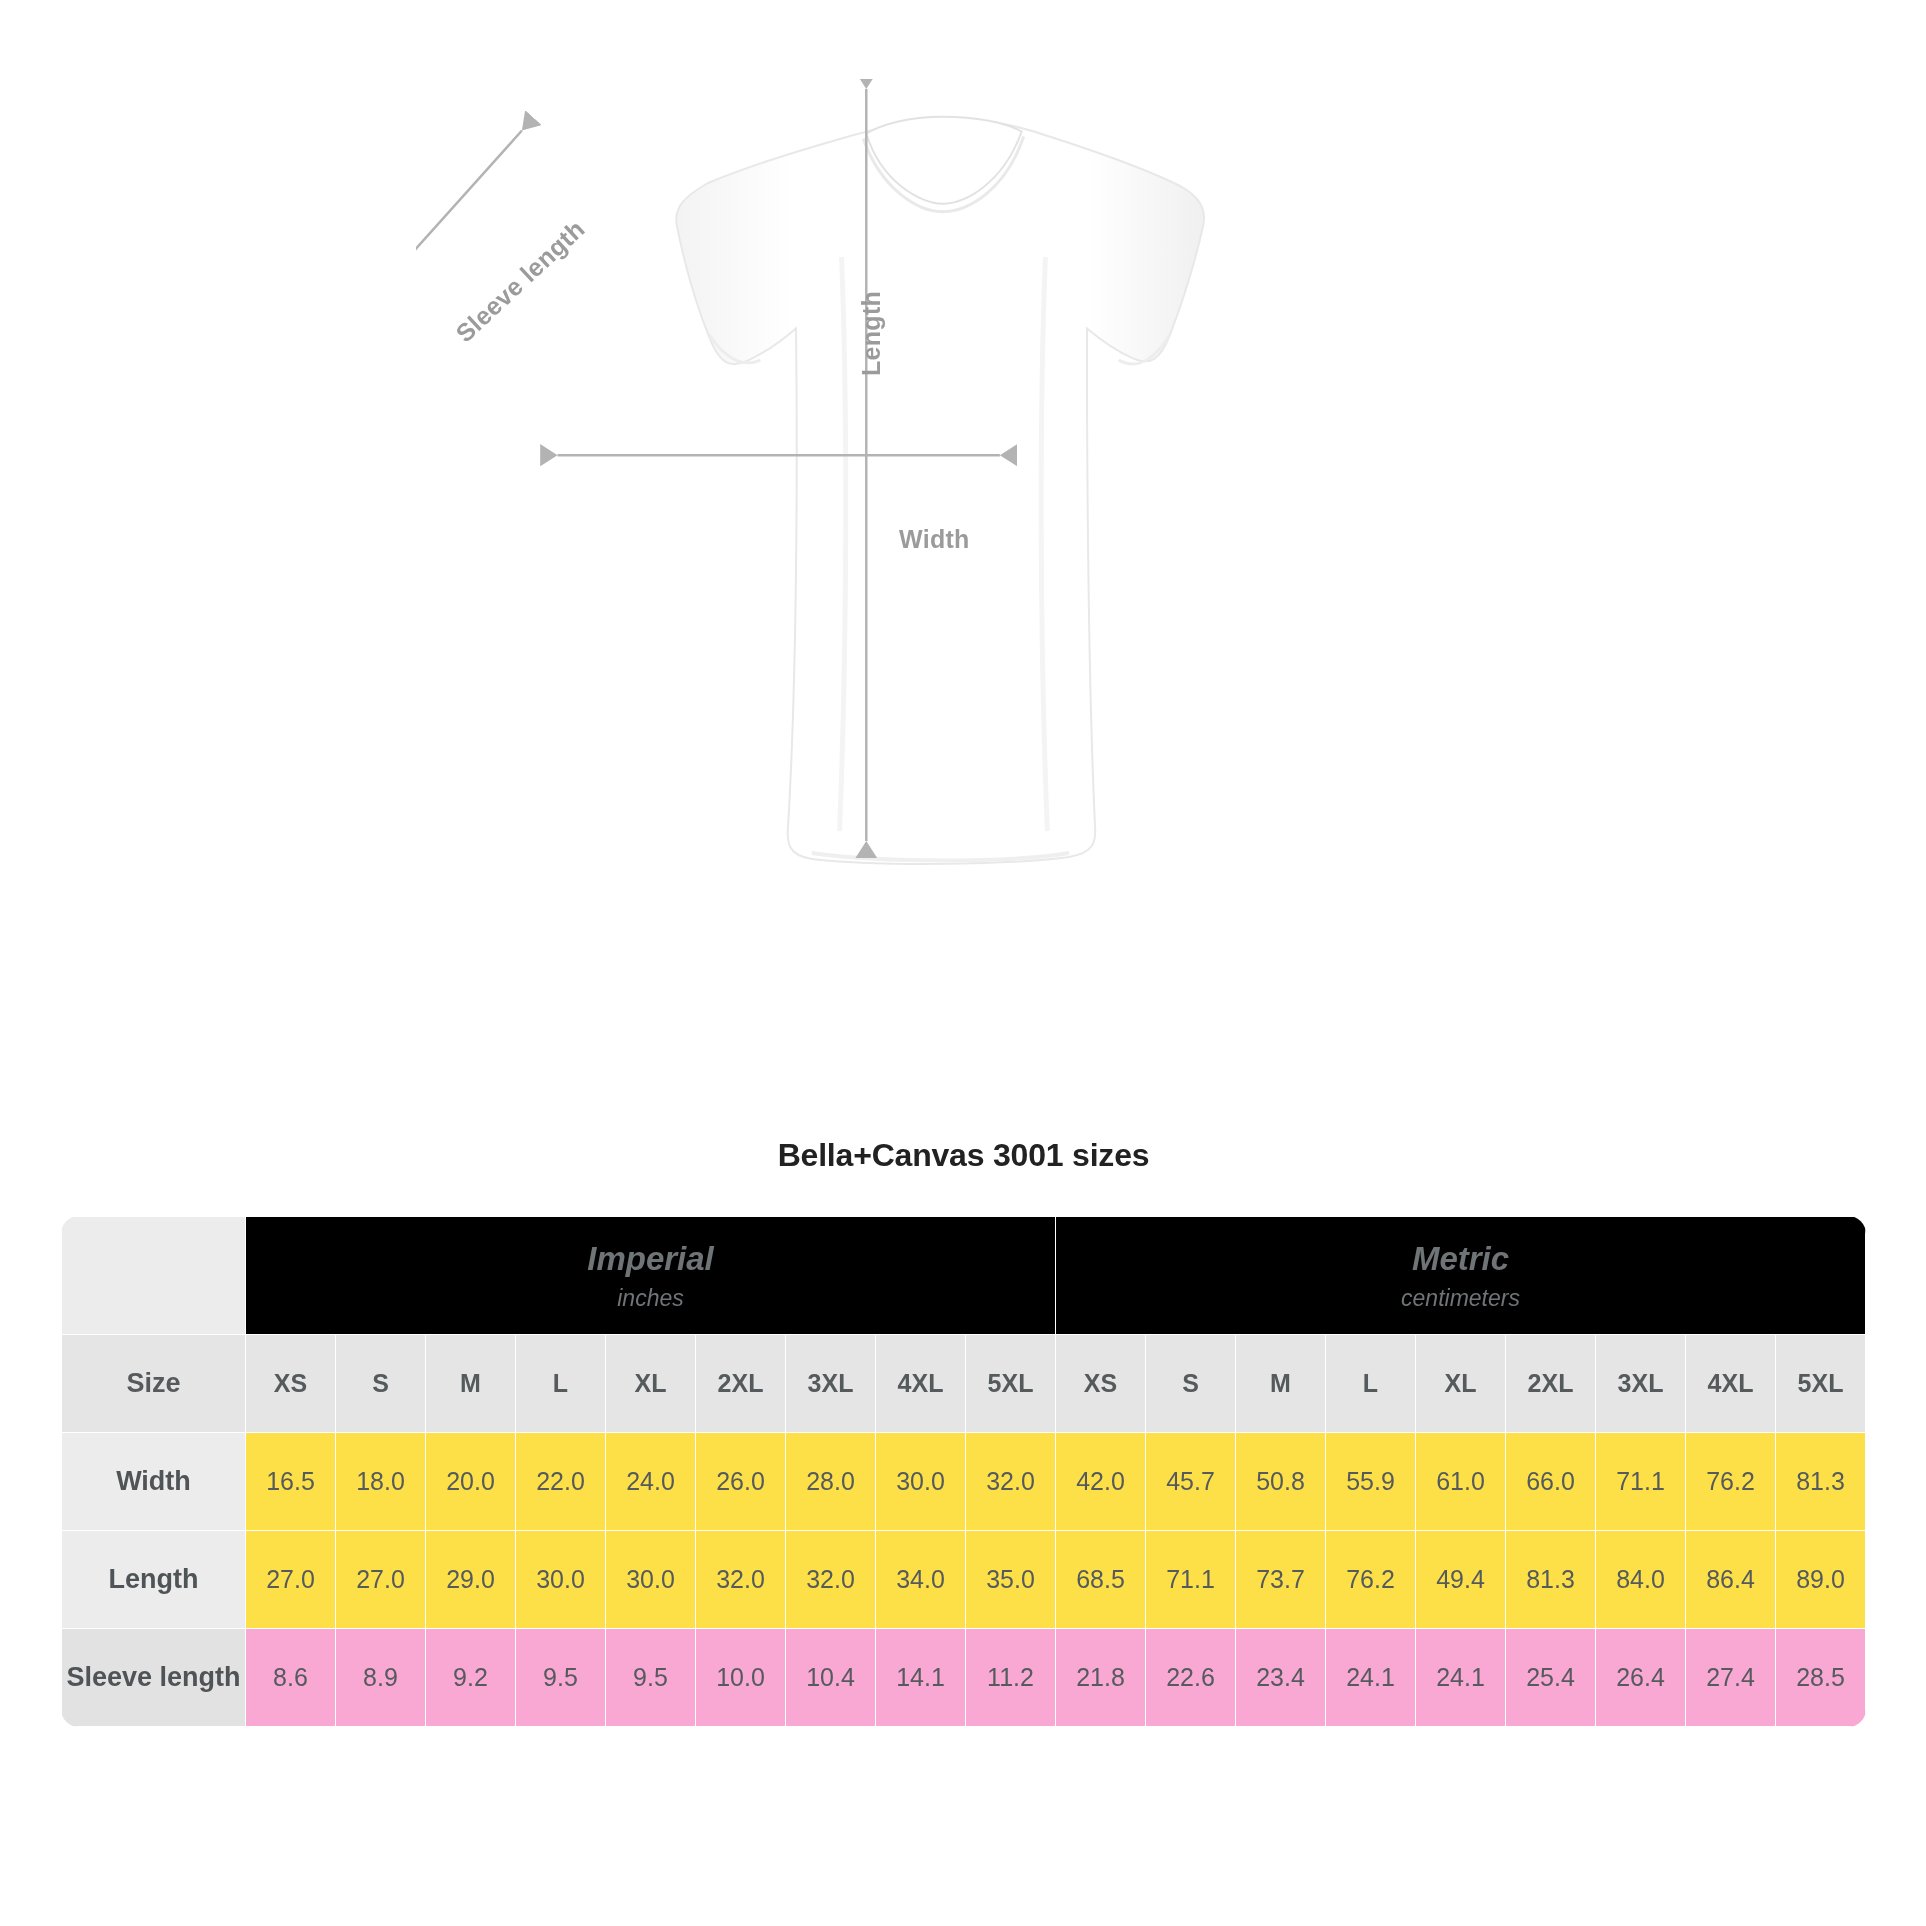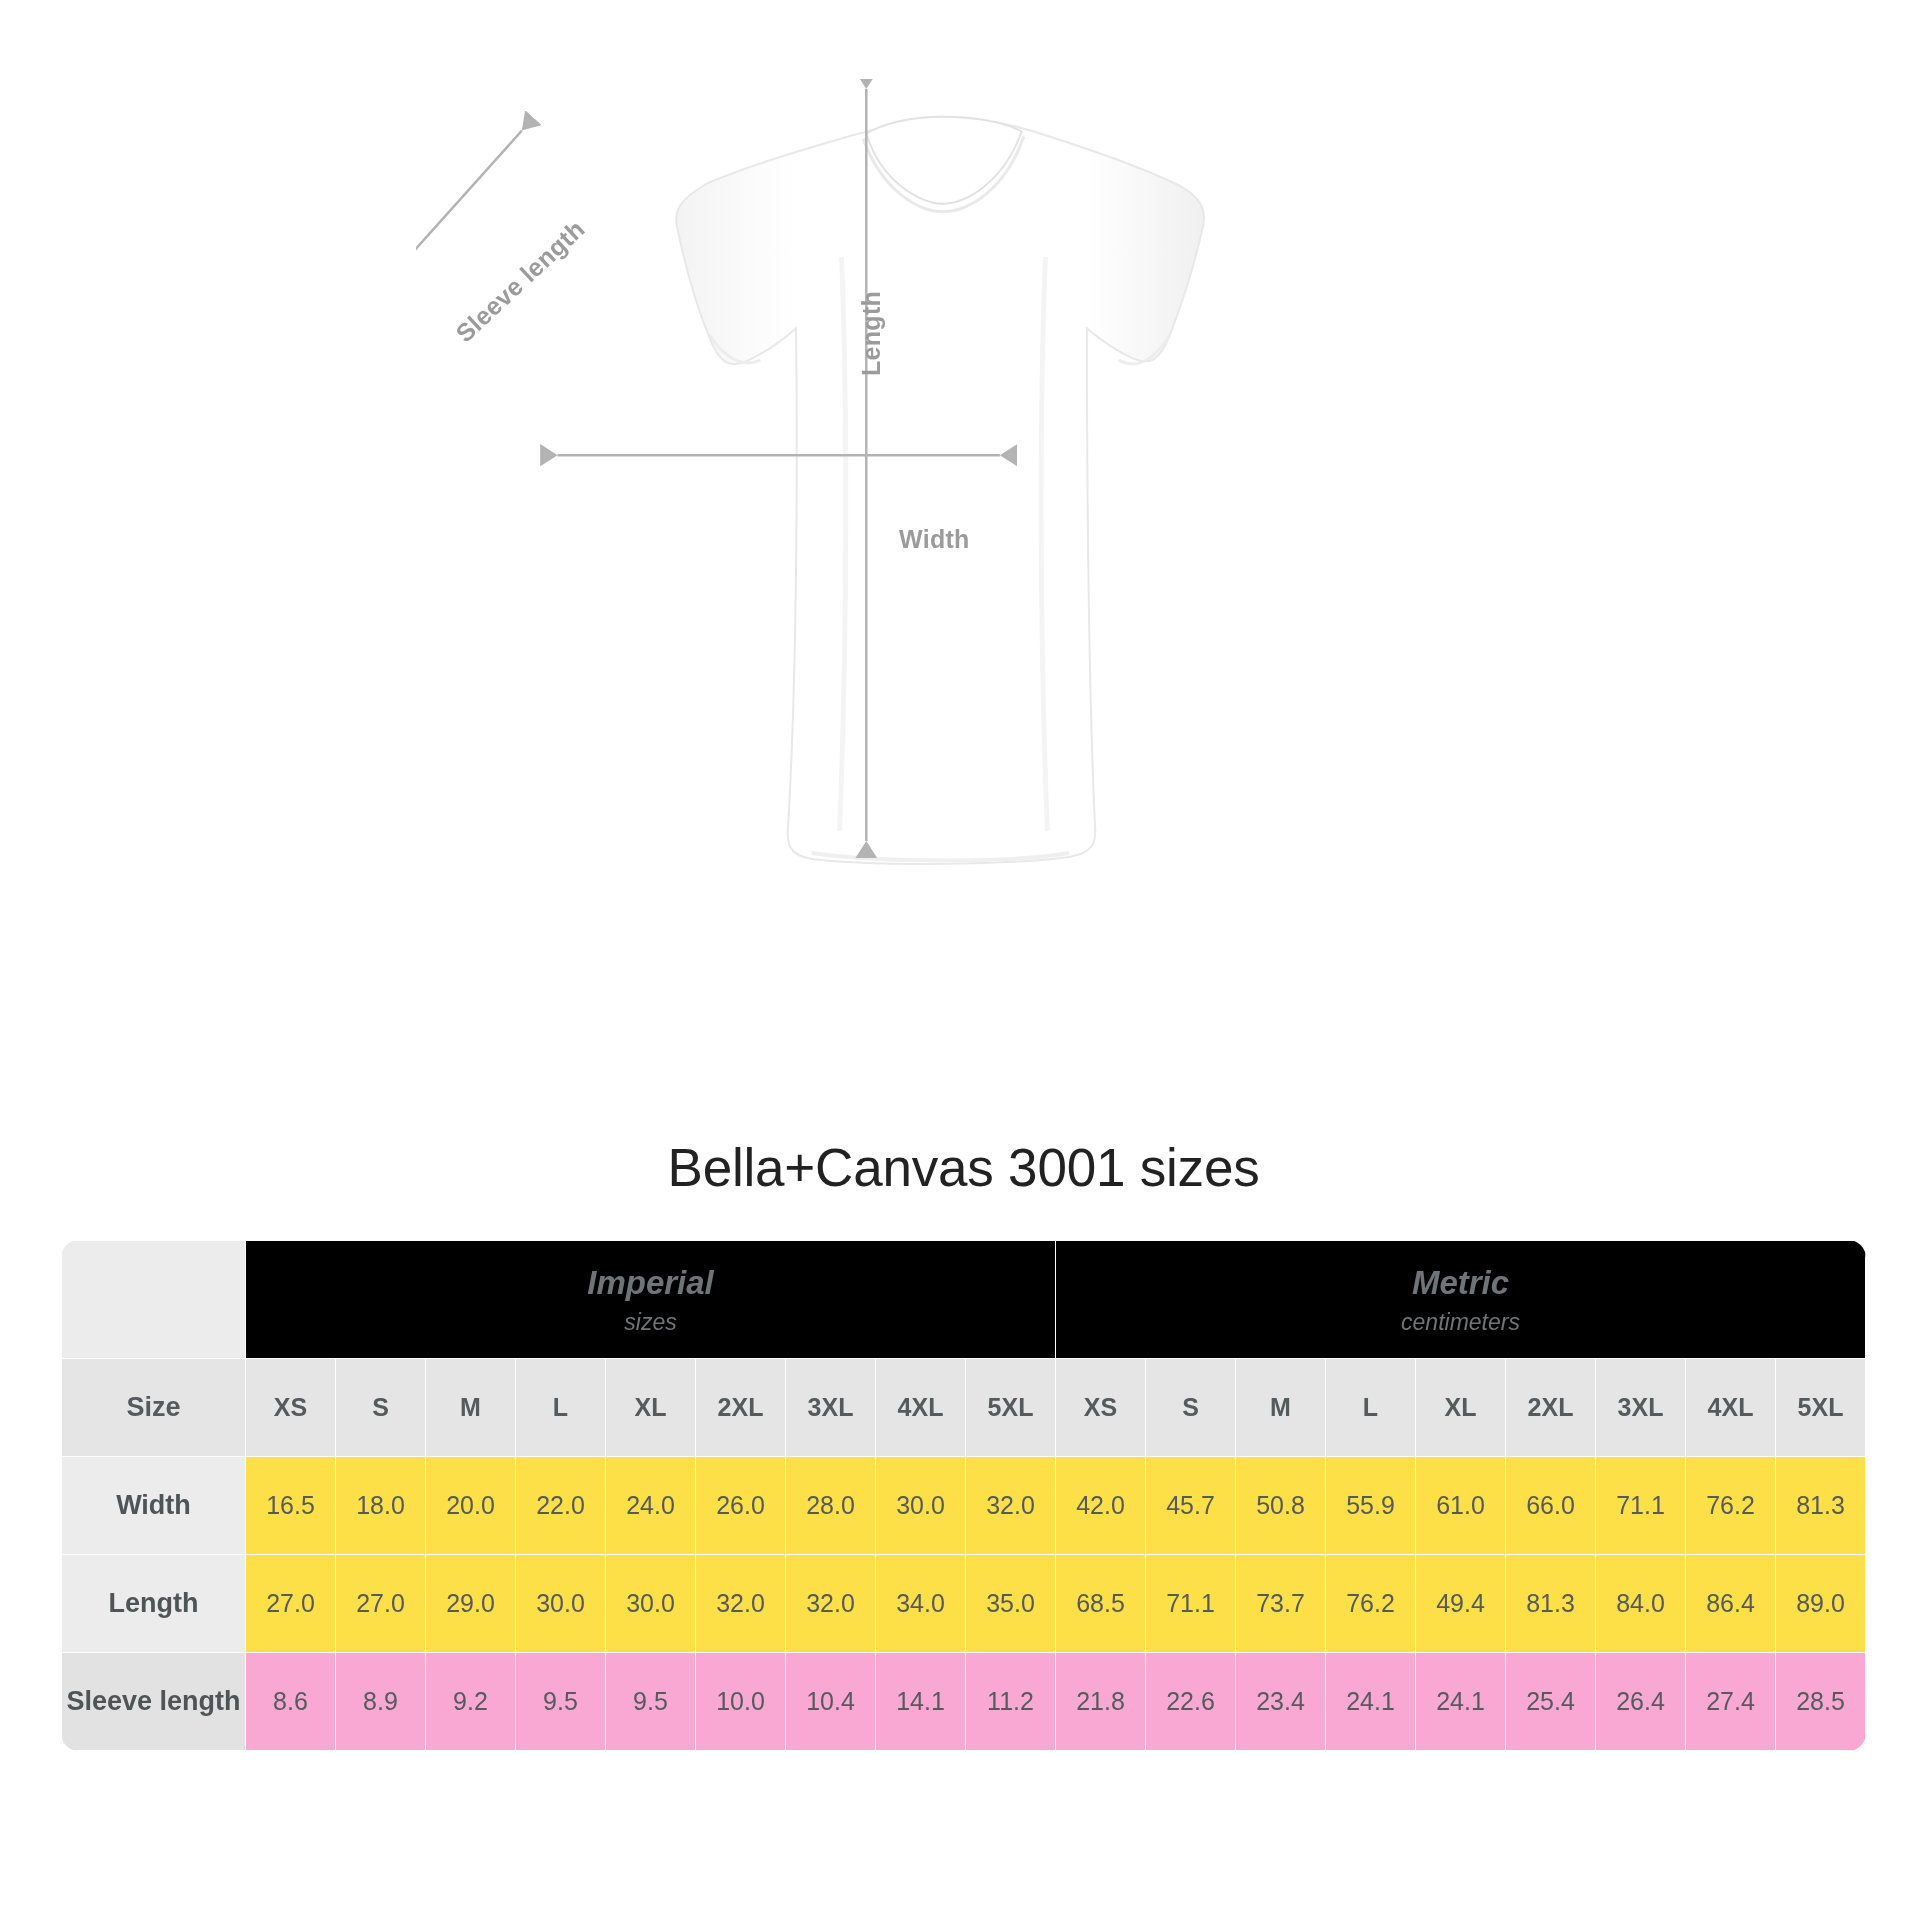--- a/index.html
+++ b/index.html
@@ -62,22 +62,22 @@
     transform-origin: left top;
   }
 
   
   .heading {
     text-align: center;
     margin-top: 38px;
   }
   .heading h1 {
     margin: 0;
-    font-size: 53px;
-    font-weight: normal;
+    font-size: 32px;
+    font-weight: bold;
     color: #222222;
     letter-spacing: -0.2px;
     text-align: center;
   }
   .heading .note {
     margin-top: 22px;
     font-size: 23px;
     font-style: italic;
     color: #5f5f5f;
   }
@@ -227,21 +227,21 @@
       <colgroup>
         <col class="firstcol">
         <col span="18">
       </colgroup>
       <tbody>
 
         <tr>
           <td class="corner-cell"></td>
           <td class="unit-cell" colspan="9">
             <div class="unit-name">Imperial</div>
-            <div class="unit-sub">sizes</div>
+            <div class="unit-sub">inches</div>
           </td>
           <td class="unit-cell" colspan="9">
             <div class="unit-name">Metric</div>
             <div class="unit-sub">centimeters</div>
           </td>
         </tr>
 
         <tr class="hdr-row">
           <td class="rowlabel">Size</td>
           <td>XS</td>

